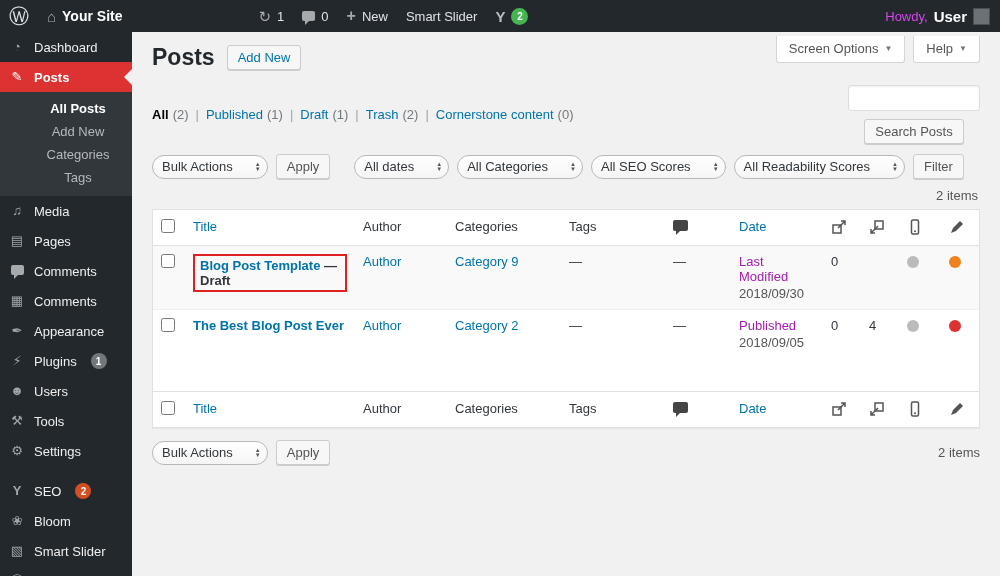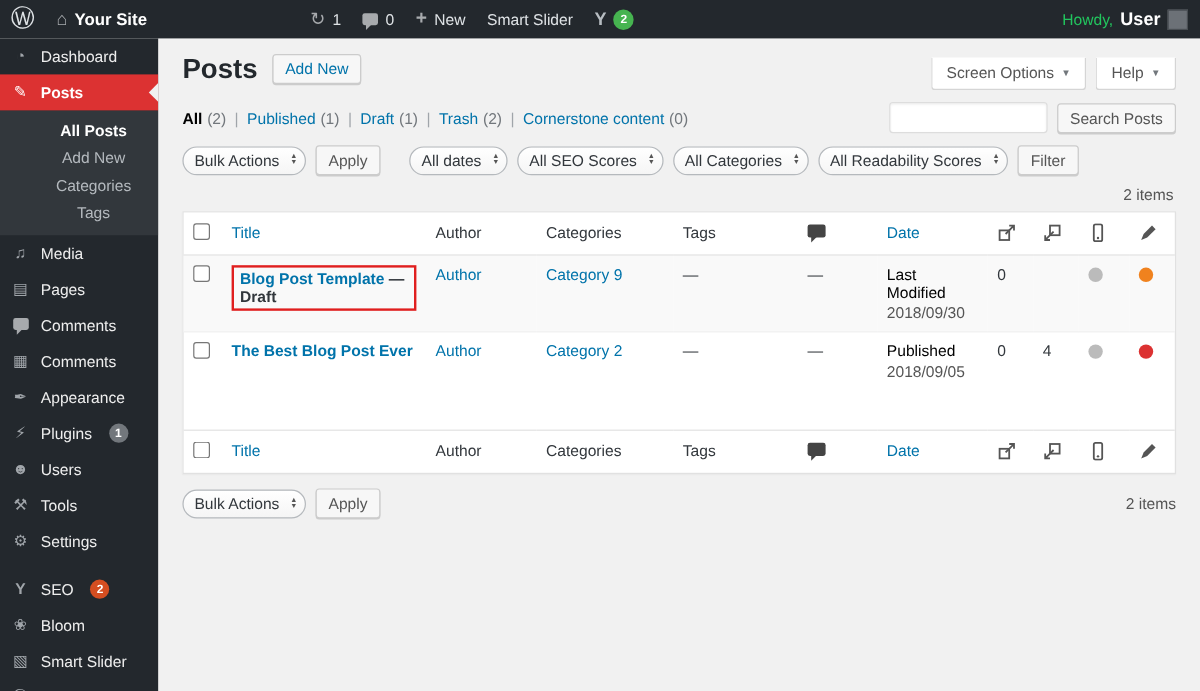--- a/index.html
+++ b/index.html
@@ -19,21 +19,21 @@
   .ab-icon { font-size:15px; line-height:1; color:#a7aaad; }
   .site-name { font-weight:700; font-size:14px; color:#fff; }
   .ab-updates { margin-left:118px; }
   .ab-count { font-size:13px; color:#dfe3e6; }
   .plus-glyph { font-size:16px; font-weight:700; color:#a7aaad; }
   .yoast-glyph { font-weight:700; font-size:15px; color:#b6bcc1; }
   .ab-badge { min-width:17px; height:17px; border-radius:9px; background:#46b450;
     color:#fff; font-size:10px; display:inline-flex; align-items:center;
     justify-content:center; padding:0 4px; font-weight:700; }
   .ab-right { margin-left:auto; display:flex; align-items:center; gap:8px; padding:0 10px; }
-  .howdy-prefix { font-size:13px; color:#22c55e; }
+  .howdy-prefix { font-size:13px; color:#d946ef; }
   .howdy-user { font-size:15px; font-weight:700; color:#fff; }
   .avatar { width:17px; height:17px; background:#6c7177; border:1px solid #4a4f54; }
 
   
   .bubble { position:relative; display:inline-block; width:15px; height:11px;
     border-radius:2px; background:#72777c; }
   .bubble::after { content:""; position:absolute; left:3px; bottom:-4px;
     border-style:solid; border-width:5px 5px 0 0;
     border-color:#72777c transparent transparent transparent; }
   .bubble-light { background:#a7aaad; } .bubble-light::after { border-top-color:#a7aaad; }
@@ -57,49 +57,49 @@
   .sub-item.current { color:#fff; font-weight:700; }
   .menu-separator { height:10px; }
   .menu-badge { margin-left:6px; min-width:16px; height:16px; border-radius:9px;
     background:#72777c; color:#fff; font-size:10px; font-weight:700;
     display:inline-flex; align-items:center; justify-content:center; padding:0 4px; }
   .badge-orange { background:#d54e21; }
 
   
   #content { position:absolute; top:32px; left:132px; right:0; bottom:0;
     background:#f1f1f1; padding:0 20px; overflow:hidden; }
-  .screen-meta { position:absolute; top:16px; right:20px; display:flex; gap:8px; }
+  .screen-meta { position:absolute; top:4px; right:20px; display:flex; gap:8px; }
   .meta-tab { background:#fff; border:1px solid #d5d5d5; border-top:none;
     border-radius:0 0 3px 3px; padding:5px 12px 6px; color:#555; cursor:pointer;
     display:flex; align-items:center; gap:6px; font-size:13px; }
   .meta-caret { font-size:8px; color:#72777c; }
 
   .title-row { display:flex; align-items:center; margin-top:12px; }
   h1.page-title { font-size:23px; font-weight:700; color:#23282d; }
   .btn { background:#f7f7f7; border:1px solid #ccc; border-radius:3px; color:#555;
     font-size:13px; padding:4px 10px; cursor:pointer; box-shadow:0 1px 0 #ccc;
     font-family:inherit; white-space:nowrap; }
   .btn-addnew { margin-left:12px; color:#0073aa; }
 
   .views-row { display:flex; align-items:center; margin-top:14px; }
   .views { display:flex; align-items:center; }
   .view-item { display:flex; align-items:center; cursor:pointer; }
   .view-item:not(:last-child)::after { content:"|"; color:#a0a5aa; margin:0 7px; }
   .view-label { color:#0073aa; }
   .view-item.current .view-label { color:#000; font-weight:700; }
   .view-count { color:#72777c; margin-left:4px; }
-  .search-box { margin-left:auto; display:flex; align-items:center; gap:8px; }
+  .search-box { margin-left:auto; display:flex; align-items:center; gap:8px;flex-direction:column; }
   .search-input { width:132px; height:26px; border:1px solid #ddd; border-radius:3px;
     background:#fff; padding:2px 6px; box-shadow:inset 0 1px 2px rgba(0,0,0,.07);
     font-family:inherit; font-size:13px; }
 
   .filter-row { display:flex; align-items:center; margin-top:10px; gap:8px; flex-wrap:nowrap; }
   .gap { width:8px; }
   .fselect { display:inline-flex; align-items:center; justify-content:space-between;
-    gap:9px; background:linear-gradient(#fff,#f5f5f5); border:1px solid #b5b9bd;
+    gap:22px; background:linear-gradient(#fff,#f5f5f5); border:1px solid #b5b9bd;
     border-radius:12px; padding:3px 6px 3px 9px; color:#32373c; cursor:pointer;
     white-space:nowrap; height:24px; }
   .sel-arrows { display:inline-flex; flex-direction:column; align-items:center;
     line-height:4.5px; font-size:6px; color:#555; font-style:normal; }
 
   .count-row { text-align:right; color:#555; margin:9px 2px 6px; }
 
   .table-wrap { background:#fff; border:1px solid #e1e1e1;
     box-shadow:0 1px 1px rgba(0,0,0,.04); }
   table.posts { width:100%; border-collapse:collapse; table-layout:fixed; }
@@ -108,21 +108,21 @@
   tfoot th { border-top:1px solid #e1e1e1; padding:9px 8px; }
   th a.sort-link { color:#0073aa; }
   th .hdr-label { color:#32373c; }
   tbody tr.r1 { background:#f9f9f9; }
   tbody tr.r1 td { height:62px; }
   tbody tr.r2 td { height:82px; border-top:1px solid #f0f0f1; }
   td a.cell-link { color:#0073aa; }
   .row-title { color:#0073aa; font-weight:700; }
   .post-state { color:#32373c; font-weight:700; }
   .annotation-box { display:inline-block; border:2px solid #e01f1f; padding:2px 5px; }
-  .date-label { color:#000000; }
+  .date-label { color:#a21caf; }
   .date-value { color:#555; margin-top:2px; }
   .dot { display:inline-block; width:12px; height:12px; border-radius:50%; margin-top:2px; }
   .dot-gray { background:#bbbbbb; }
   .dot-orange { background:#f0821e; }
   .dot-red { background:#dc3232; }
   .cb { width:14px; height:14px; cursor:pointer; }
   .hdr-icon svg { display:block; }
 
   .bottom-nav { display:flex; align-items:center; gap:8px; margin-top:12px; }
   .bottom-count { margin-left:auto; color:#555; }
@@ -300,28 +300,28 @@
     <button class="btn">Apply</button>
     <span class="gap"></span>
     <div class="fselect">
       <span>All dates</span>
       <span class="sel-arrows">
           <span>▲</span>
           <span>▼</span>
         </span>
     </div>
     <div class="fselect">
+      <span>All Categories</span>
+      <span class="sel-arrows">
+          <span>▲</span>
+          <span>▼</span>
+        </span>
+    </div>
+    <div class="fselect">
       <span>All SEO Scores</span>
-      <span class="sel-arrows">
-          <span>▲</span>
-          <span>▼</span>
-        </span>
-    </div>
-    <div class="fselect">
-      <span>All Categories</span>
       <span class="sel-arrows">
           <span>▲</span>
           <span>▼</span>
         </span>
     </div>
     <div class="fselect">
       <span>All Readability Scores</span>
       <span class="sel-arrows">
           <span>▲</span>
           <span>▼</span>

